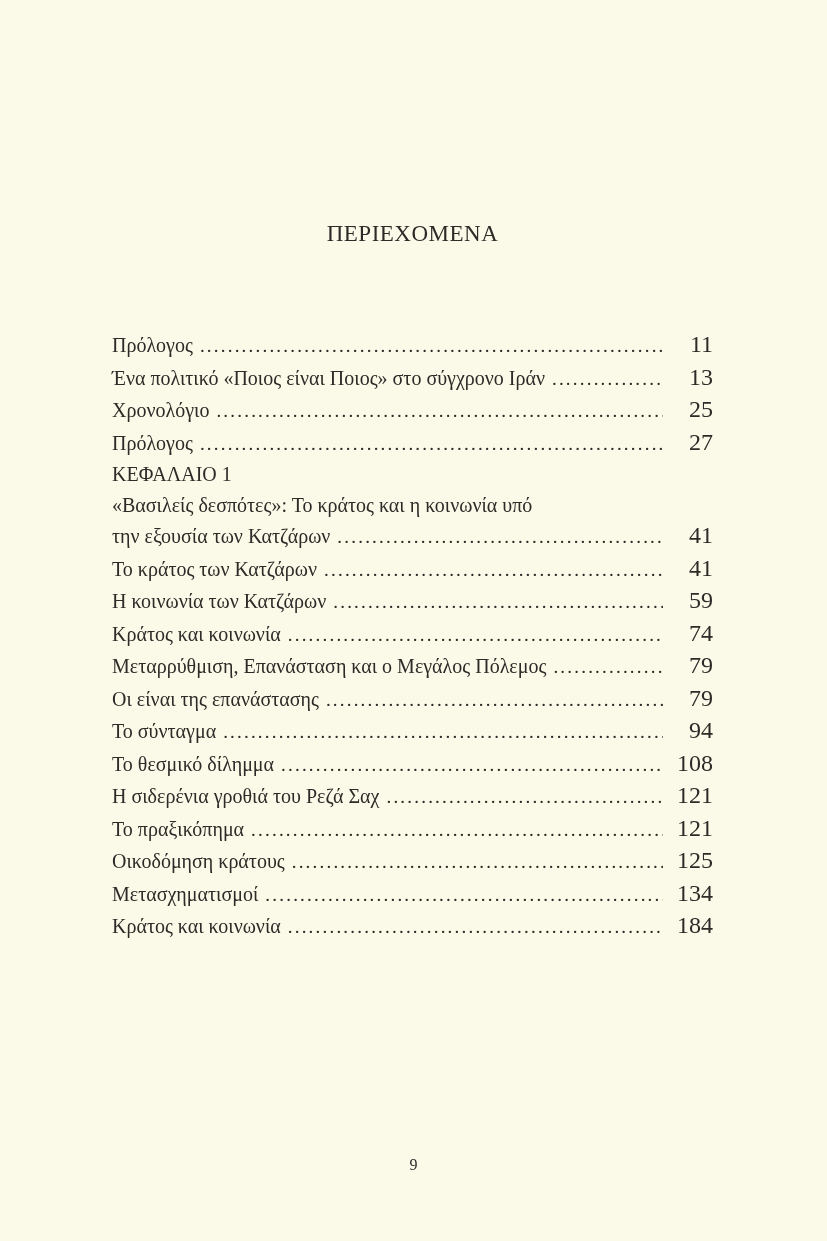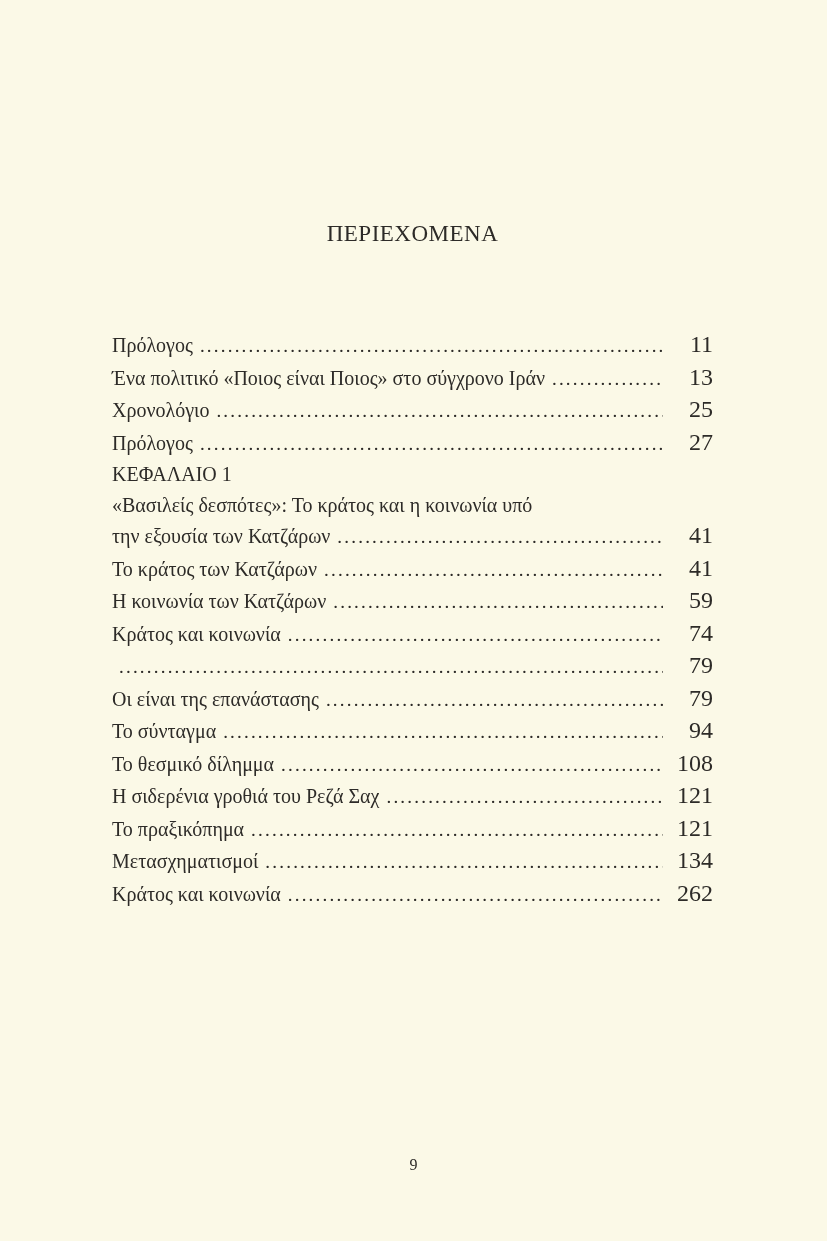--- a/index.html
+++ b/index.html
@@ -113,20 +113,21 @@
         <span class="dots"></span>
         <span class="num">59</span>
       </div>
       <div class="row">
         <span class="lbl">Κράτος και κοινωνία</span>
         <span class="dots"></span>
         <span class="num">74</span>
       </div>
 
       <div class="row">
+        <span class="lbl">Μεταρρύθμιση, Επανάσταση και ο Μεγάλος Πόλεμος</span>
         <span class="dots"></span>
         <span class="num">79</span>
       </div>
       <div class="row">
         <span class="lbl">Οι είναι της επανάστασης</span>
         <span class="dots"></span>
         <span class="num">79</span>
       </div>
       <div class="row">
         <span class="lbl">Το σύνταγμα</span>
@@ -143,27 +144,32 @@
         <span class="lbl">Η σιδερένια γροθιά του Ρεζά Σαχ</span>
         <span class="dots"></span>
         <span class="num">121</span>
       </div>
       <div class="row">
         <span class="lbl">Το πραξικόπημα</span>
         <span class="dots"></span>
         <span class="num">121</span>
       </div>
       <div class="row">
+        <span class="lbl">Οικοδόμηση κράτους</span>
+        <span class="dots"></span>
+        <span class="num">125</span>
+      </div>
+      <div class="row">
         <span class="lbl">Μετασχηματισμοί</span>
         <span class="dots"></span>
         <span class="num">134</span>
       </div>
       <div class="row">
         <span class="lbl">Κράτος και κοινωνία</span>
         <span class="dots"></span>
-        <span class="num">262</span>
+        <span class="num">184</span>
       </div>
 
     </div>
   </div>
 
   <div class="footer">9</div>
 </div>
 
 </body></html>

